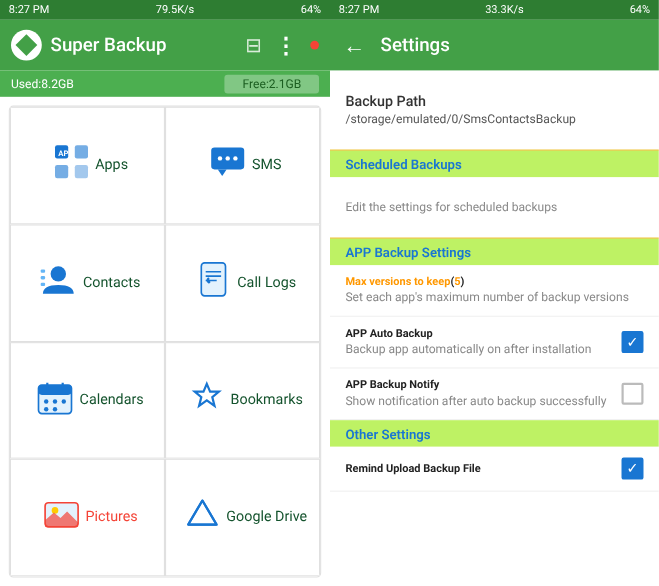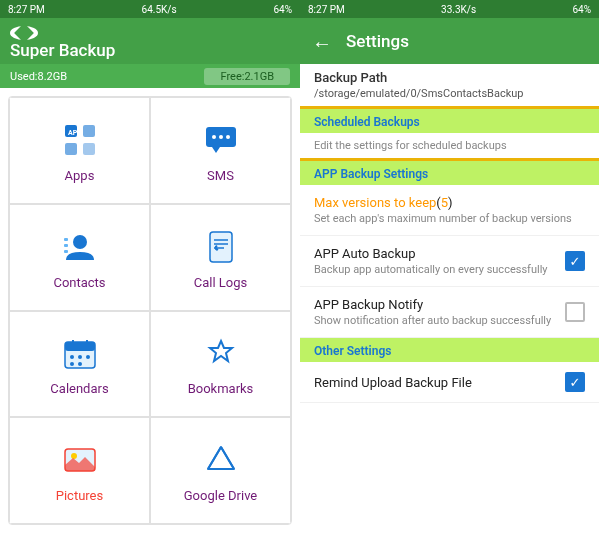--- a/index.html
+++ b/index.html
@@ -29,23 +29,23 @@
       display: flex;
       justify-content: space-between;
       align-items: center;
       height: 18px;
     }
 
     .app-header {
       background: #43a047;
       color: #fff;
       display: flex;
+      align-items: center;
       padding: 8px 10px;
       height: 46px;
-      flex-direction: column;
     }
 
     .app-header-icon {
       width: 28px;
       height: 28px;
       background: #fff;
       border-radius: 50%;
       display: flex;
       align-items: center;
       justify-content: center;
@@ -100,41 +100,41 @@
       grid-template-rows: repeat(4, 1fr);
       flex: 1;
       border: 1px solid #e0e0e0;
       margin: 8px;
       border-radius: 4px;
       overflow: hidden;
     }
 
     .grid-item {
       display: flex;
-      flex-direction: column;
+      flex-direction: row;
       align-items: center;
       justify-content: center;
       border: 0.5px solid #e0e0e0;
       padding: 10px;
       cursor: pointer;
       background: #fff;
     }
 
     .grid-item-icon {
       width: 44px;
       height: 44px;
       display: flex;
       align-items: center;
       justify-content: center;
       margin-bottom: 6px;
     }
 
     .grid-item-label {
       font-size: 13px;
-      color: #701a75;
+      color: #14532d;
     }
 
     .grid-item-label.red { color: #f44336; }
 
     
     .right-panel {
       width: 299px;
       height: 533px;
       background: #fff;
       display: flex;
@@ -172,22 +172,22 @@
       font-weight: 500;
     }
 
     .settings-content {
       flex: 1;
       overflow-y: auto;
       padding: 0;
     }
 
     .settings-section {
-      border-bottom: 3px solid #eab308;
-      padding: 6px 14px;
+      border-bottom: 1px solid #eab308;
+      padding: 21px 14px;
     }
 
     .settings-section-title {
       font-size: 13px;
       font-weight: 500;
       color: #333;
       margin-bottom: 2px;
     }
 
     .settings-section-subtitle {
@@ -214,23 +214,23 @@
       align-items: center;
       padding: 10px 14px;
       border-bottom: 1px solid #f0f0f0;
     }
 
     .settings-row-text {
       flex: 1;
     }
 
     .settings-row-title {
-      font-size: 13px;
+      font-size: 10px;
       color: #222;
-      font-weight: 400;
+      font-weight: 700;
     }
 
     .settings-row-title span {
       color: #ff9800;
     }
 
     .settings-row-sub {
       font-size: 11px;
       color: #888;
       margin-top: 2px;
@@ -257,21 +257,21 @@
       font-size: 13px;
       line-height: 1;
     }
   </style>
 </head>
 <body>
 
 <div class="left-panel">
   <div class="status-bar-left">
     <span>8:27 PM</span>
-    <span>64.5K/s</span>
+    <span>79.5K/s</span>
     <span>64%</span>
   </div>
 
   <div class="app-header">
     <div class="app-header-icon">
       <div class="diamond"></div>
     </div>
     <span class="app-title">Super Backup</span>
     <div class="header-icons">
       <span style="font-size:18px; color:#fff; opacity:0.8;">⊟</span>
@@ -423,21 +423,21 @@
         <div class="settings-row-title">
           <span>Max versions to keep</span>(<span style="color:#ff9800;">5</span>)
         </div>
         <div class="settings-row-sub">Set each app's maximum number of backup versions</div>
       </div>
     </div>
 
     <div class="settings-row">
       <div class="settings-row-text">
         <div class="settings-row-title">APP Auto Backup</div>
-        <div class="settings-row-sub">Backup app automatically on every successfully</div>
+        <div class="settings-row-sub">Backup app automatically on after installation</div>
       </div>
       <div class="checkbox">
         <span class="checkmark">✓</span>
       </div>
     </div>
 
     <div class="settings-row">
       <div class="settings-row-text">
         <div class="settings-row-title">APP Backup Notify</div>
         <div class="settings-row-sub">Show notification after auto backup successfully</div>

